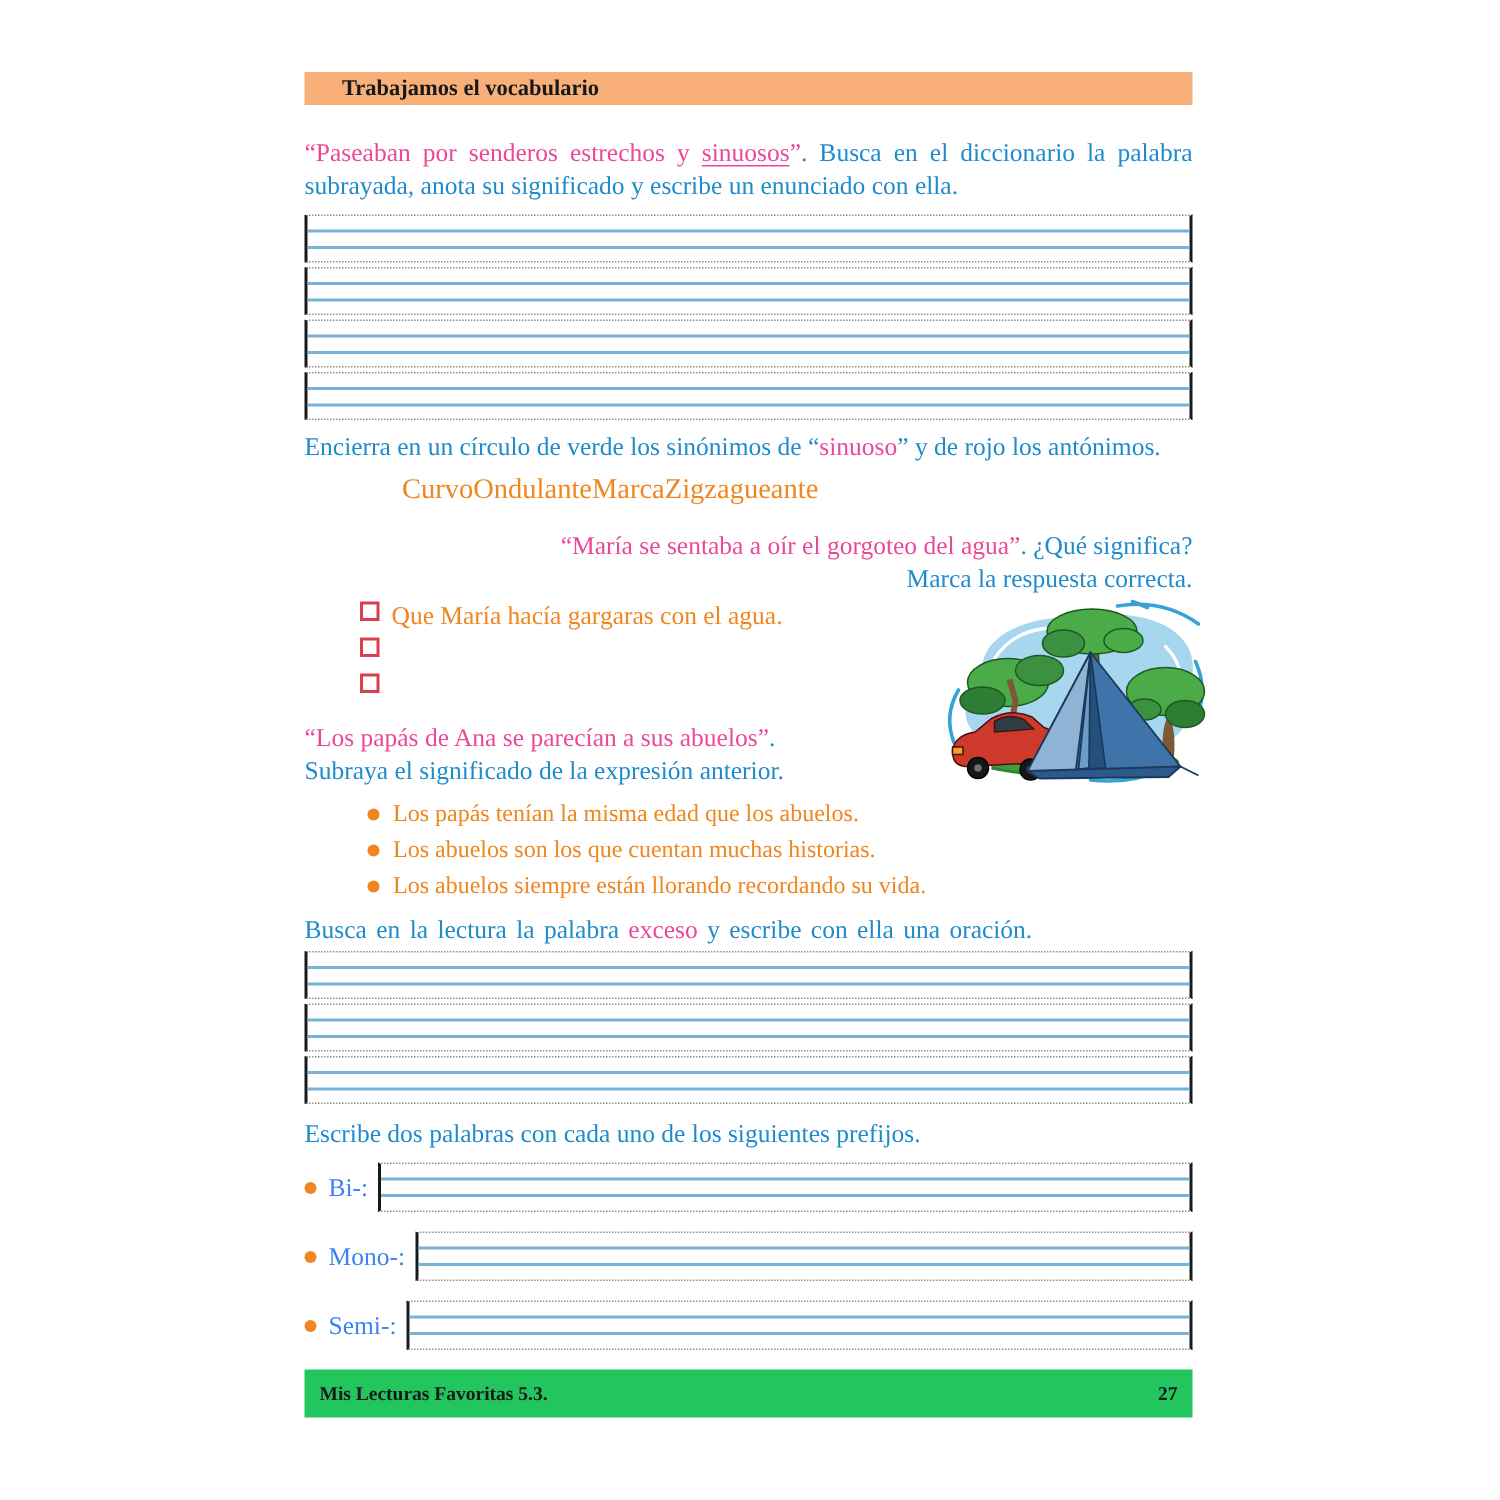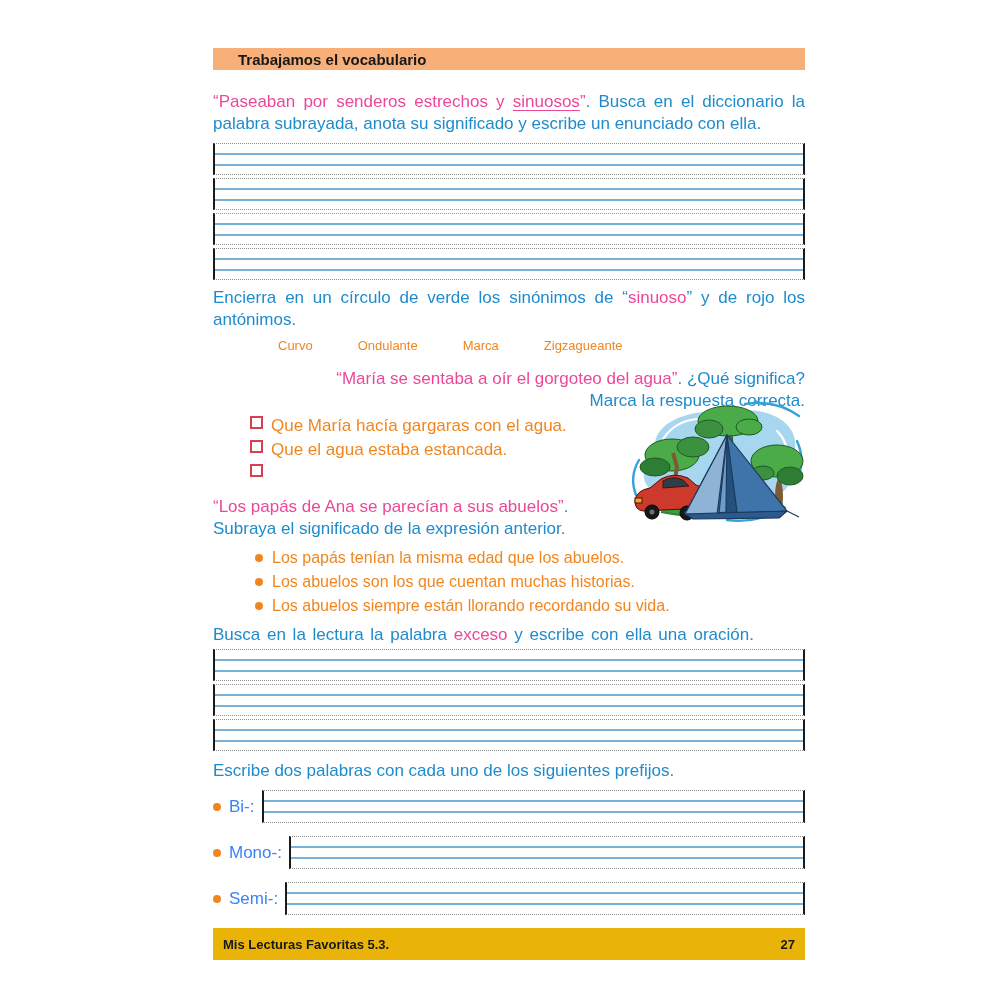--- a/index.html
+++ b/index.html
@@ -1,37 +1,37 @@
 <!DOCTYPE html>
 <html><head>
 <meta charset="utf-8">
 <style>
   html,body{margin:0;padding:0;background:#ffffff;}
   .page{position:relative;width:1000px;height:1000px;background:#ffffff;
         font-family:"Liberation Sans",sans-serif;overflow:hidden;}
-  .content{position:absolute;left:213px;top:0;width:592px;}
+  .content{position:absolute;left:203px;top:0;width:592px;font-family:Liberation Serif, serif;}
 
   .headbar{margin-top:48px;height:22px;background:#f8b078;display:flex;align-items:center;
            padding-left:25px;box-sizing:border-box;}
   .headbar .title{font-size:15px;font-weight:bold;color:#17181a;}
 
   .para{font-size:17px;line-height:22px;}
   .just{text-align:justify;}
   .blue{color:#1e8bcc;} .green{color:#ec4899;} .orange{color:#f0861f;}
   .u{text-decoration:underline;text-underline-offset:3px;}
 
   .write-area{margin-top:8px;}
   .write-block{position:relative;height:30px;margin-bottom:3px;box-sizing:content-box;
     border-top:1px dotted #8f8f8f;border-bottom:1px dotted #8f8f8f;
     border-left:2px solid #1a1a1a;border-right:2px solid #1a1a1a;}
   .write-block .rule{position:absolute;left:0;right:0;height:1.5px;background:#79b2d8;}
   .write-block .rule.r1{top:9px;} .write-block .rule.r2{top:20px;}
 
   .para2{margin-top:7px;}
-  .words-row{margin-top:7px;display:flex;gap:45px;padding-left:65px;font-size:13px;text-align:center;}
+  .words-row{margin-top:7px;display:flex;padding-left:65px;font-size:19px;text-align:center;}
 
   .para3{margin-top:15px;text-align:right;}
   .options{margin-top:4px;}
   .opt-row{display:flex;align-items:flex-start;margin-left:37px;height:24px;font-size:17px;}
   .cb{width:13px;height:13px;border:2px solid #d84050;background:#fff;margin-right:8px;
       flex:0 0 auto;box-sizing:border-box;}
 
   .para4{margin-top:8px;}
   .bullets{margin-top:6px;}
   .blt-row{display:flex;align-items:center;margin-left:42px;height:24px;font-size:16px;}
@@ -44,21 +44,21 @@
   .prefix-rows{margin-top:8px;}
   .pref-row{display:flex;align-items:center;margin-bottom:13px;}
   .pref-label{font-size:17px;color:#3b82f6;margin-right:7px;white-space:nowrap;}
   .pref-row .dot{margin-right:8px;}
   .pref-block{flex:1;position:relative;height:31px;
     border-top:1px dotted #8f8f8f;border-bottom:1px dotted #8f8f8f;
     border-left:2px solid #1a1a1a;border-right:2px solid #1a1a1a;}
   .pref-block .rule{position:absolute;left:0;right:0;height:1.5px;background:#79b2d8;}
   .pref-block .rule.r1{top:9px;} .pref-block .rule.r2{top:20px;}
 
-  .footbar{margin-top:13px;height:20px;background:#eab308;display:flex;align-items:center;
+  .footbar{margin-top:13px;height:20px;background:#22c55e;display:flex;align-items:center;
            justify-content:space-between;padding:16px 10px;box-sizing:border-box;}
   .footbar span{font-size:13px;font-weight:bold;color:#17181a;}
 
   .illus{position:absolute;left:627px;top:398px;width:182px;height:128px;}
 </style>
 </head>
 <body>
 
 <div class="page">
   <div class="content">
@@ -108,21 +108,20 @@
       <div class="blue">Marca la respuesta correcta.</div>
     </div>
 
     <div class="options">
       <div class="opt-row">
         <span class="cb"></span>
         <span class="orange">Que María hacía gargaras con el agua.</span>
       </div>
       <div class="opt-row">
         <span class="cb"></span>
-        <span class="orange">Que el agua estaba estancada.</span>
       </div>
       <div class="opt-row">
         <span class="cb"></span>
       </div>
     </div>
 
     <div class="para para4">
       <div>
         <span class="green">“Los papás de Ana se parecían a sus abuelos”</span><span class="blue">.</span>
       </div>

